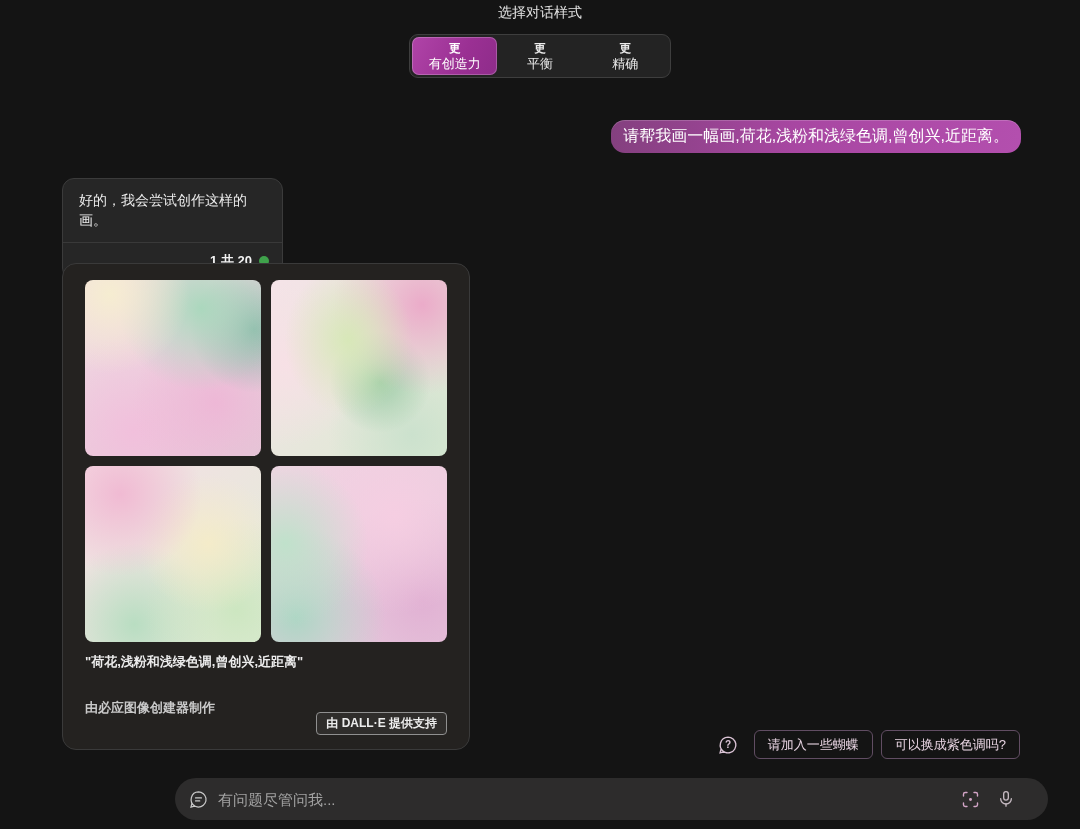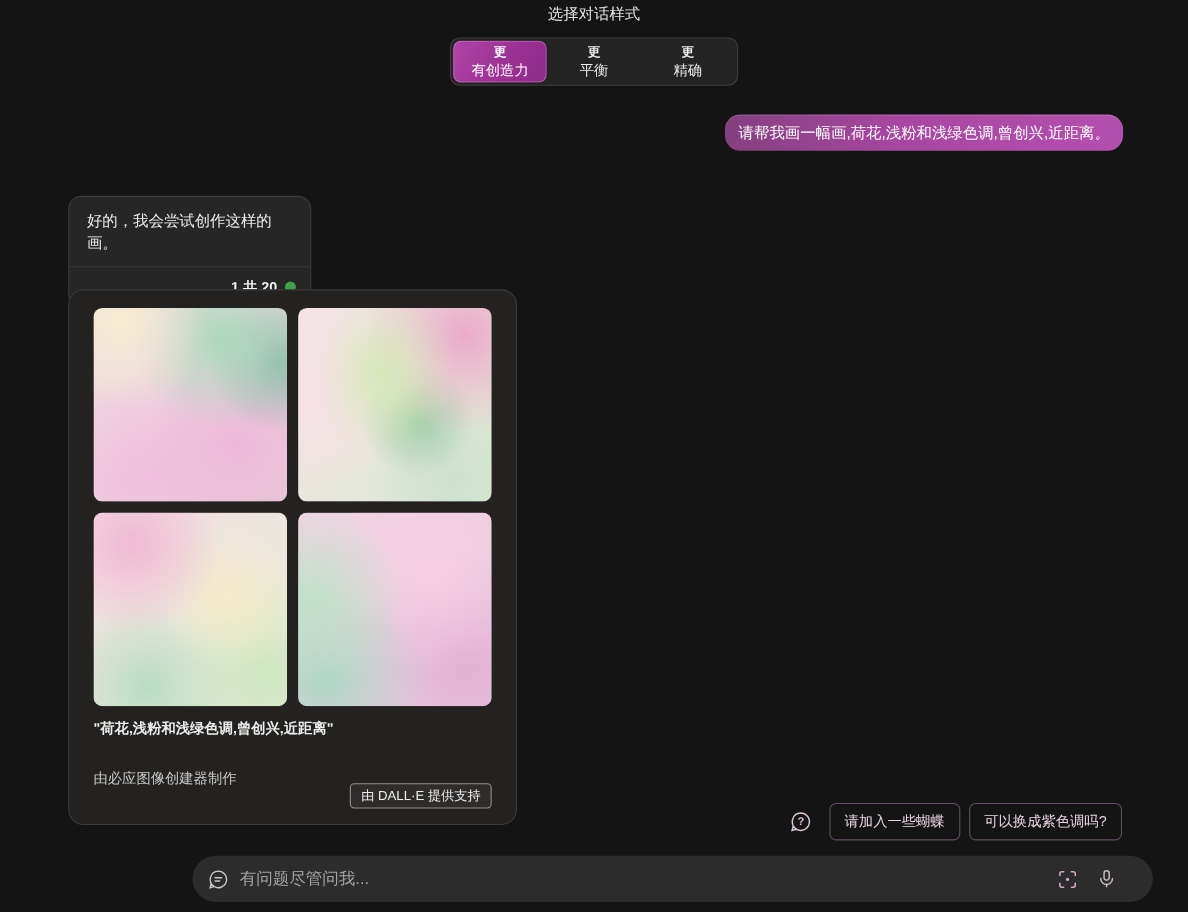--- a/index.html
+++ b/index.html
@@ -15,25 +15,25 @@
     display:flex; padding:2px; }
   .tone-tab { flex:1; border:none; background:transparent; border-radius:7px; cursor:pointer;
     display:flex; flex-direction:column; align-items:center; justify-content:center; gap:1px;
     color:#ececec; font-family:inherit; }
   .tone-tab .l1 { font-size:11.5px; font-weight:bold; line-height:13px; }
   .tone-tab .l2 { font-size:13px; line-height:15px; }
   .tone-tab.selected { background:linear-gradient(115deg,#b044a8 0%,#9a3093 60%,#8e2c8a 100%);
     box-shadow:inset 0 0 0 1px rgba(255,255,255,.22); color:#fff; }
 
   
-  .user-bubble { position:absolute; top:104px; right:59px; height:33px;
+  .user-bubble { position:absolute; top:120px; right:59px; height:33px;
     display:flex; align-items:center; padding:0 12px; border-radius:14px;
     background:linear-gradient(90deg,#84407f 0%,#a847a2 45%,#b34fae 100%);
     box-shadow:inset 0 1px 0 rgba(255,255,255,.18);
-    font-size:14px; color:#ffffff; white-space:nowrap; }
+    font-size:16px; color:#ffffff; white-space:nowrap; }
 
   
   .bot-bubble { position:absolute; top:178px; left:62px; width:221px;
     background:#262626; border:1px solid #3b3b3b; border-radius:12px; overflow:hidden; }
   .bot-text { padding:11px 16px 12px; font-size:14px; color:#ececec; line-height:20px; }
   .bot-divider { border-top:1px solid #393939; }
   .bot-footer { display:flex; justify-content:flex-end; align-items:center; gap:7px; padding:9px 13px; }
   .usage-counter { font-size:13px; font-weight:bold; color:#f2f2f2; }
   .green-dot { width:10px; height:10px; border-radius:50%; background:#3fa24b; }
 
@@ -63,29 +63,29 @@
     radial-gradient(circle at 86% 82%, rgba(202,230,190,.9), transparent 44%),
     radial-gradient(circle at 28% 90%, rgba(178,220,190,.88), transparent 40%),
     linear-gradient(135deg,#f5dfe5 0%,#e2ecd8 100%); }
   .img-4 { background:
     radial-gradient(circle at 8% 44%, rgba(190,226,202,.95), transparent 44%),
     radial-gradient(circle at 14% 86%, rgba(168,214,194,.92), transparent 42%),
     radial-gradient(circle at 70% 28%, rgba(246,206,226,.95), transparent 56%),
     radial-gradient(circle at 86% 76%, rgba(224,174,210,.9), transparent 50%),
     linear-gradient(135deg,#f0d5e2 0%,#e6c8dc 100%); }
   .card-caption { margin-top:11px; font-size:13px; font-weight:600; color:#ececec; }
-  .card-footer { margin-top:9px; display:flex; justify-content:space-between; align-items:center; }
+  .card-footer { margin-top:9px; display:flex; justify-content:space-between; align-items:center;font-weight:bold; }
   .card-credit { font-size:13px; color:#c9c9c9; }
   .dalle-badge { font-size:12px; color:#ededed; border:1px solid #909090; border-radius:4px;
     padding:2px 9px; background:rgba(255,255,255,.05);margin-top:32px; }
 
   
   .suggestions { position:absolute; top:730px; right:60px; display:flex; align-items:center; gap:8px; }
   .help-icon { margin-right:7px; display:flex; cursor:pointer; }
-  .chip { height:34px; padding:0 13px; border-radius:6px; border:1px solid #614d63;
+  .chip { height:29px; padding:0 13px; border-radius:6px; border:1px solid #614d63;
     background:transparent; color:#e8d4e2; font-size:13px; font-family:inherit; cursor:pointer;
     display:flex; align-items:center; white-space:nowrap; }
 
   
   .new-topic-btn { position:absolute; top:779px; left:62px; height:41px; border:none;
     border-radius:21px; padding:0 17px 0 14px; cursor:pointer;
     background:linear-gradient(135deg,#7c2a7d 0%,#93308f 55%,#a035a0 100%);
     display:flex; align-items:center; gap:8px; color:#fff; font-size:14px; font-weight:600;
     font-family:inherit; }
   .input-pill { position:absolute; top:778px; left:175px; width:873px; height:42px;

